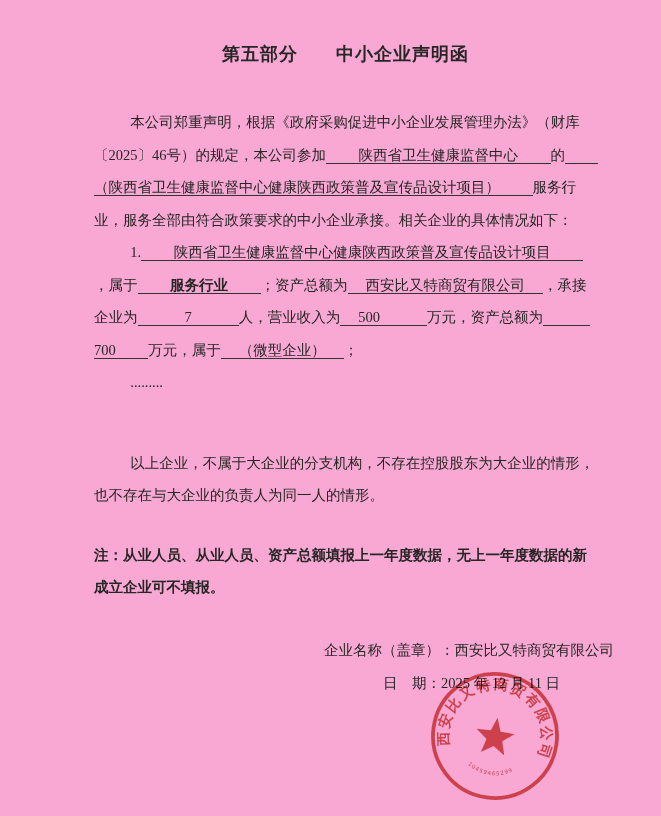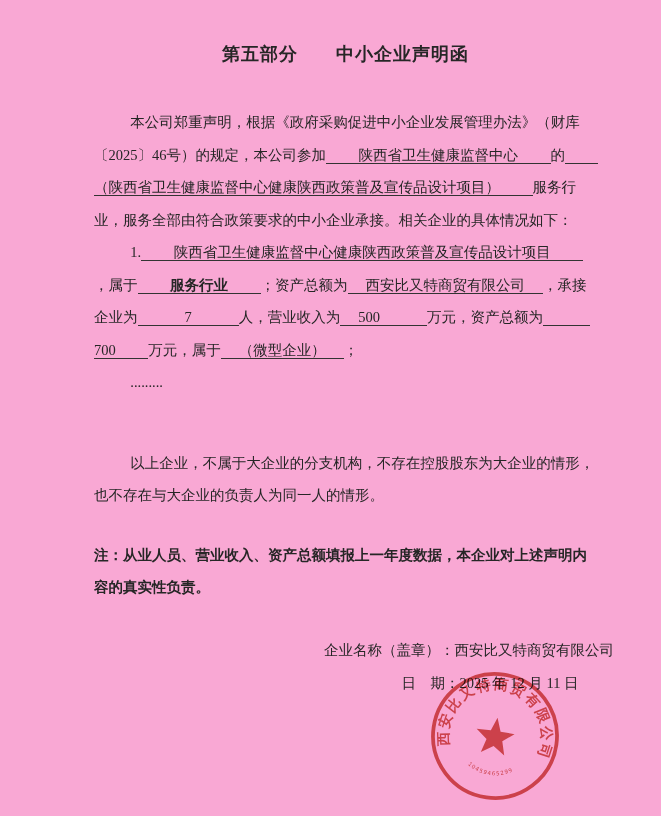--- a/index.html
+++ b/index.html
@@ -37,21 +37,21 @@
   }
   p.para{margin:0;text-indent:2.5em;}
   p.para.gap-before{margin-top:48px;}
   p.note{
     margin:27px 0 0 0;
     font-weight:bold;
     text-indent:0;
   }
   .u{border-bottom:1px solid #333;padding:0 18px;}
   .b{font-weight:bold;}
-  .sig-line{line-height:33px;white-space:nowrap;text-align:center;}
+  .sig-line{line-height:33px;white-space:nowrap;}
   .sig-company{margin-top:30px;margin-left:230px;}
   .sig-date{margin-left:289px;}
   
   .stamp{
     position:absolute;
     left:428px;top:669px;
     width:134px;height:134px;
     transform:rotate(8deg);
     opacity:.85;
     mix-blend-mode:multiply;
@@ -85,21 +85,21 @@
     <p class="para first" style="margin-top:40px"><span>本公司郑重声明，根据《政府采购促进中小企业发展管理办法》（财库〔2025〕46号）的规定，本公司参加</span><span class="u">　陕西省卫生健康监督中心　</span><span>的</span><span class="u">　（陕西省卫生健康监督中心健康陕西政策普及宣传品设计项目）　</span><span>服务行业，服务全部由符合政策要求的中小企业承接。相关企业的具体情况如下：</span></p>
 
     <p class="para"><span>1.</span><span class="u">　陕西省卫生健康监督中心健康陕西政策普及宣传品设计项目　</span><span>，属于</span><span class="u b">　服务行业　</span><span>；资产总额为</span><span class="u">西安比又特商贸有限公司</span><span>，承接企业为</span><span class="u">　　7　　</span><span>人，营业收入为</span><span class="u">500　　</span><span>万元，资产总额为</span><span class="u">　　700　</span><span>万元，属于</span><span class="u">（微型企业）</span><span>；</span></p>
 
     <p class="para">.........</p>
 
     <p class="para gap-before">以上企业，不属于大企业的分支机构，不存在控股股东为大企业的情形，也不存在与大企业的负责人为同一人的情形。</p>
 
 
 
-    <p class="note">注：从业人员、营业收入、资产总额填报上一年度数据，本企业对上述声明内容的真实性负责。</p>
+    <p class="note">注：从业人员、从业人员、资产总额填报上一年度数据，无上一年度数据的新成立企业可不填报。</p>
 
     <div class="sig-line sig-company">
       <span>企业名称（盖章）：</span><span>西安比又特商贸有限公司</span>
     </div>
     <div class="sig-line sig-date">
       <span>日　期：</span><span>2025 年 12 月 11 日</span>
     </div>
 
   </div>
 

